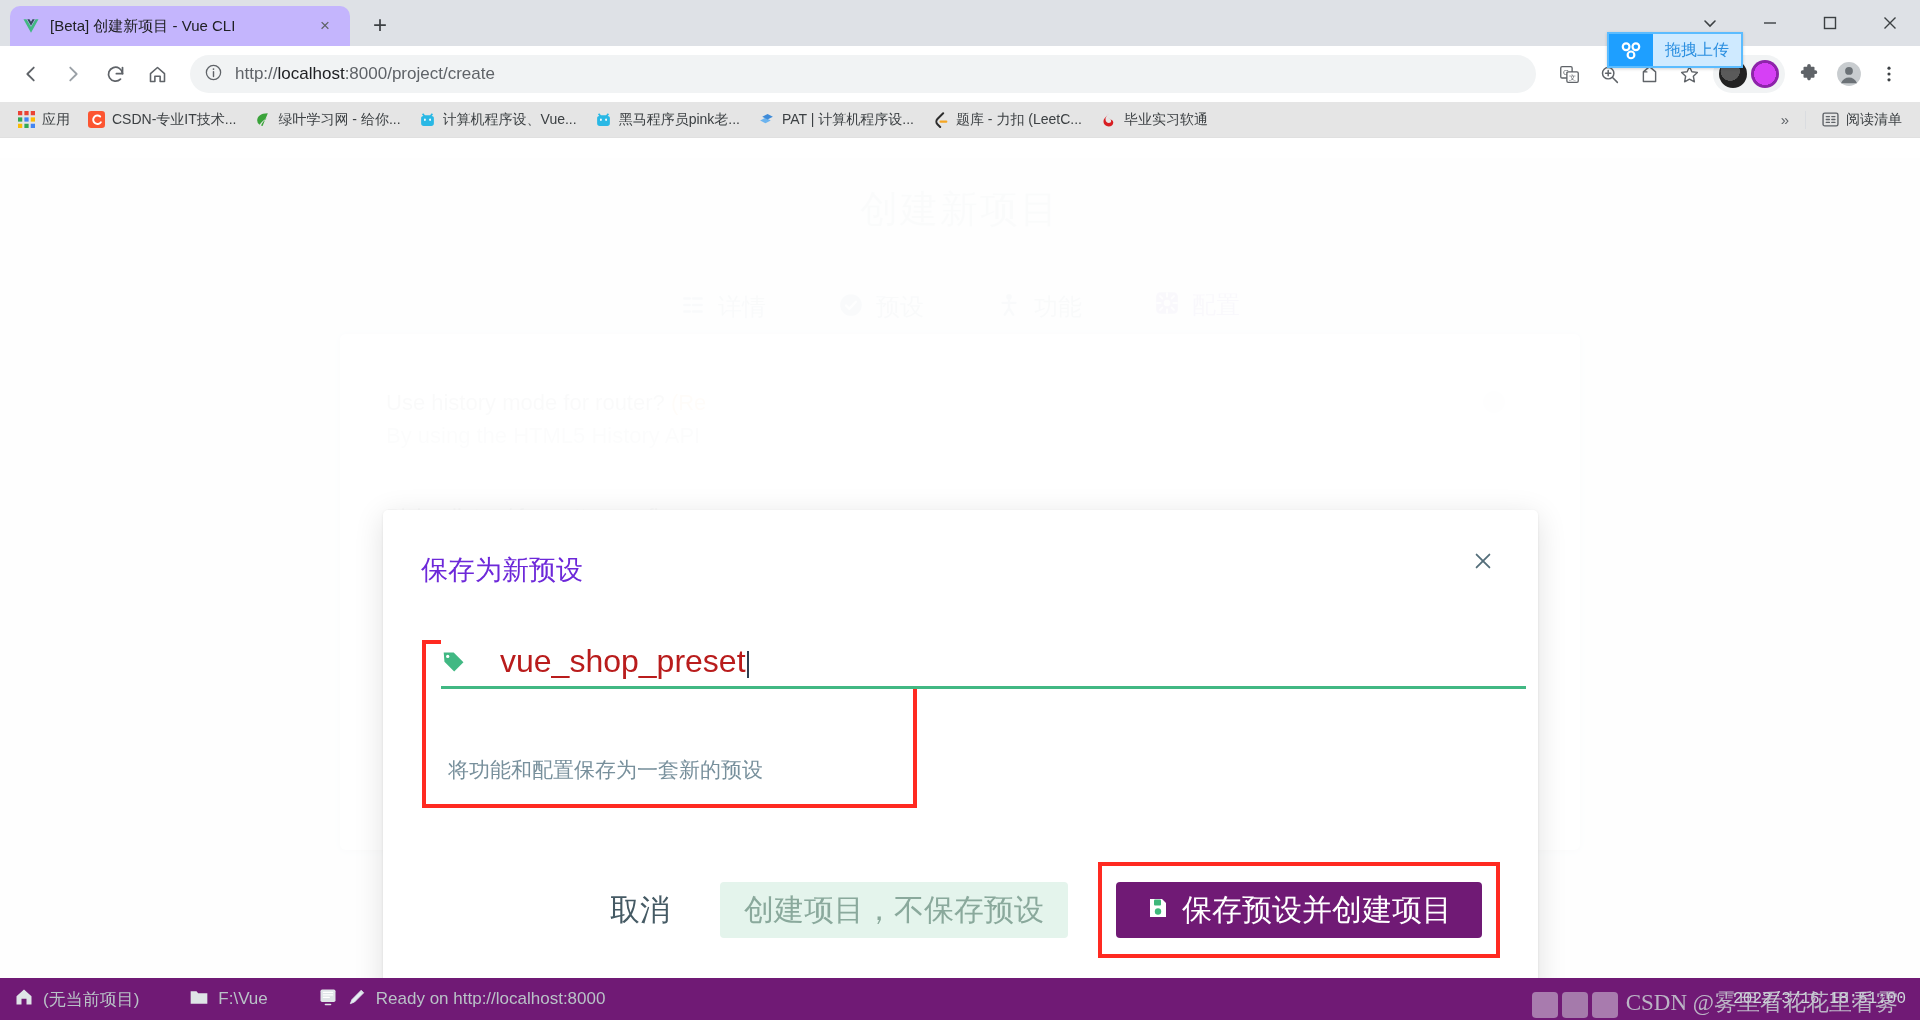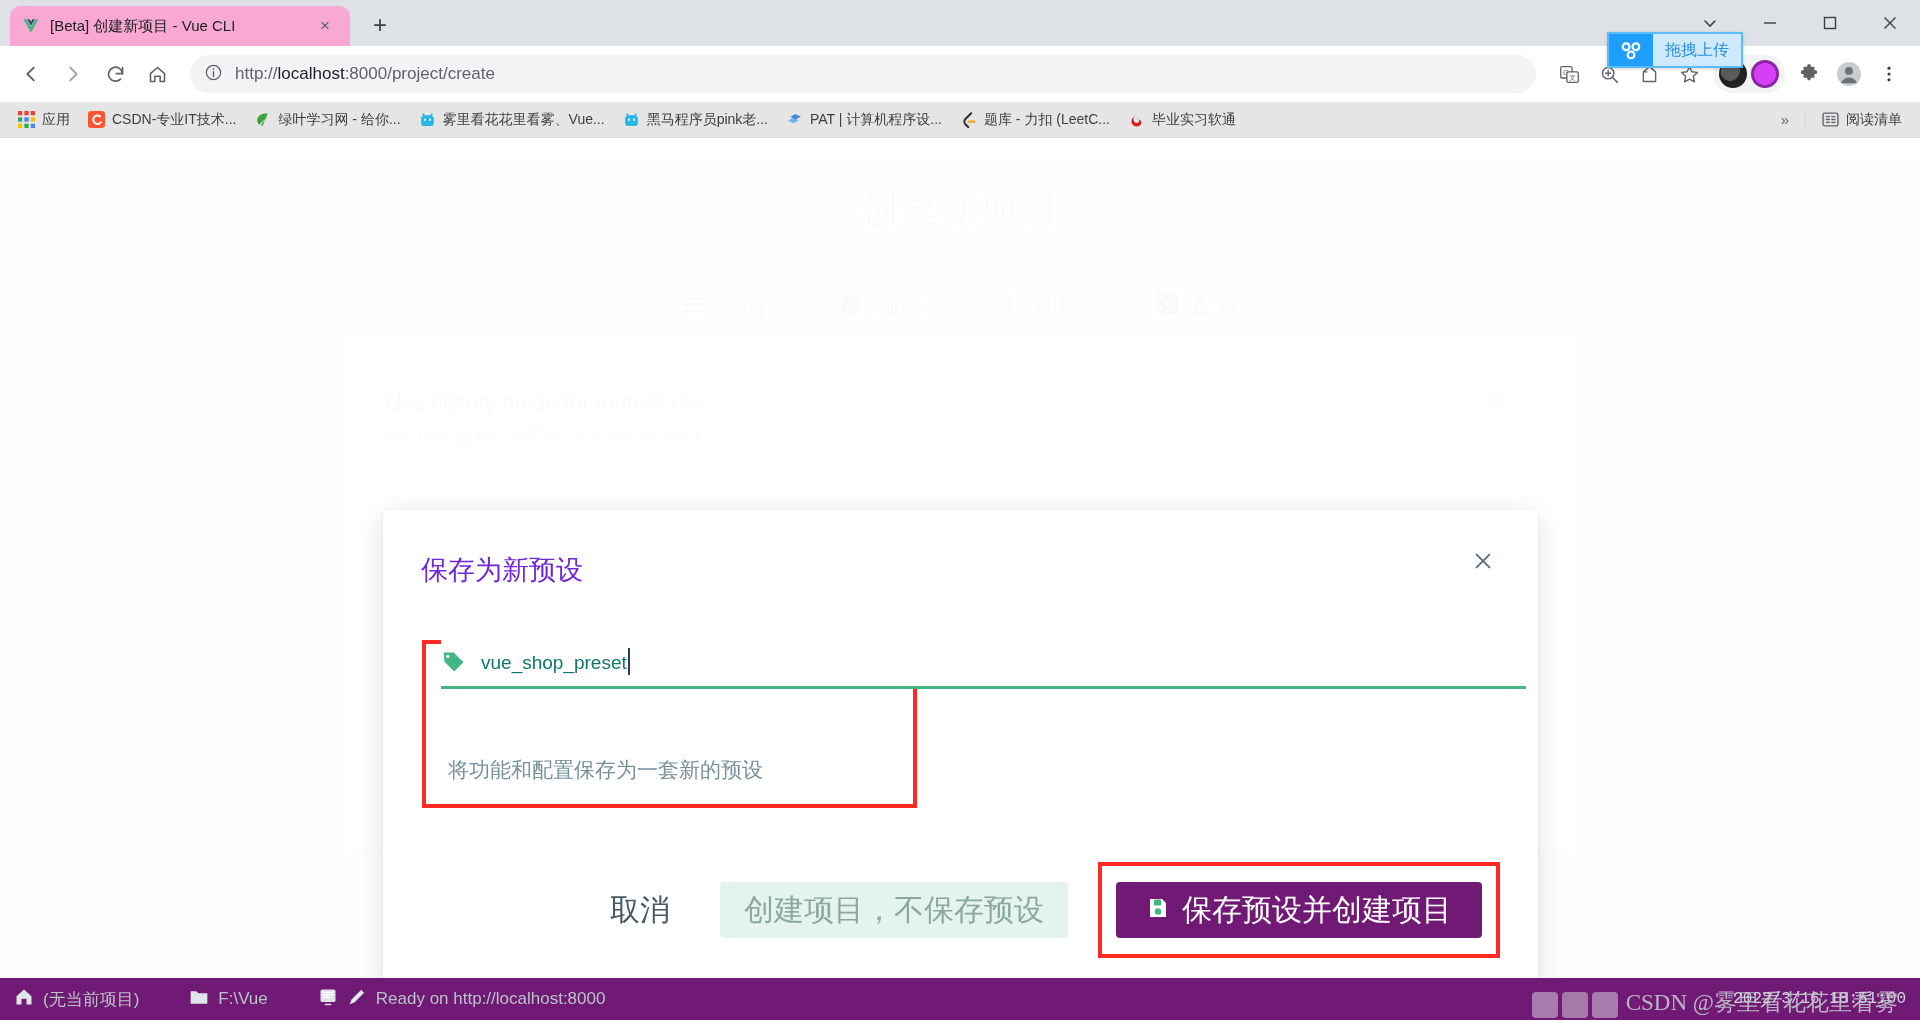--- a/index.html
+++ b/index.html
@@ -11,21 +11,21 @@
   }
 
   
   .browser { width:1920px; height:1020px; position:relative; }
 
   .tabstrip {
     height:46px; background:#dee1e6; display:flex; align-items:flex-end;
     padding-left:10px; position:relative;
   }
   .tab {
-    height:40px; width:340px; background:#f9a8d4; border-radius:10px 10px 0 0;
+    height:40px; width:340px; background:#c4b5fd; border-radius:10px 10px 0 0;
     display:flex; align-items:center; padding:0 12px; gap:10px; position:relative;
   }
   .tab-favicon { width:18px; height:18px; flex:0 0 18px; position:relative; }
   .tab-favicon svg { display:block; }
   .tab-title {
     font-size:15px; color:#202124; white-space:nowrap; overflow:hidden;
     text-overflow:ellipsis; flex:1;
   }
   .tab-close {
     width:26px; height:26px; border-radius:50%; display:flex;
@@ -176,21 +176,21 @@
   }
   .field-inner { padding:18px 22px 20px; }
   .field-label { font-size:22px; color:#37474f; margin-bottom:12px; }
   .input-wrap {
     position:absolute; left:22px; top:62px; width:1085px; height:52px;
     display:flex; align-items:center; gap:14px;
     border-bottom:3px solid #41b883; background:#fff;
   }
   .tag-icon { flex:0 0 26px; height:26px; }
   .input-val {
-    font-size:19px; color:#0f766e; position:relative; white-space:nowrap;
+    font-size:32px; color:#b91c1c; position:relative; white-space:nowrap;margin-left:19px;
   }
   .caret {
     display:inline-block; width:2px; height:27px; background:#2c3e50;
     vertical-align:-6px; margin-left:1px;
   }
   .field-hint {
     margin-top:78px; font-size:21px; color:#78909c;
   }
 
   .modal-actions {
@@ -408,21 +408,21 @@
     </div>
 
     <div class="bm">
       <span class="bm-ico">
         <svg width="17" height="17" viewBox="0 0 16 16">
             <path d="M4 2l1.6 2H10.4L12 2l1.2 1-1.3 1.6A2.2 2.2 0 0 1 14 7v4.5a2.5 2.5 0 0 1-2.5 2.5h-7A2.5 2.5 0 0 1 2 11.5V7a2.2 2.2 0 0 1 2.1-2.4L2.8 3z" fill="#29b8e5"></path>
             <rect x="4.8" y="7" width="1.5" height="2.4" rx=".7" fill="#fff"></rect>
             <rect x="9.7" y="7" width="1.5" height="2.4" rx=".7" fill="#fff"></rect>
           </svg>
       </span>
-      <span class="bm-label">雾里看花花里看雾、Vue...</span>
+      <span class="bm-label">计算机程序设、Vue...</span>
     </div>
 
     <div class="bm">
       <span class="bm-ico">
         <svg width="17" height="17" viewBox="0 0 16 16">
             <path d="M4 2l1.6 2H10.4L12 2l1.2 1-1.3 1.6A2.2 2.2 0 0 1 14 7v4.5a2.5 2.5 0 0 1-2.5 2.5h-7A2.5 2.5 0 0 1 2 11.5V7a2.2 2.2 0 0 1 2.1-2.4L2.8 3z" fill="#29b8e5"></path>
             <rect x="4.8" y="7" width="1.5" height="2.4" rx=".7" fill="#fff"></rect>
             <rect x="9.7" y="7" width="1.5" height="2.4" rx=".7" fill="#fff"></rect>
           </svg>
       </span>

